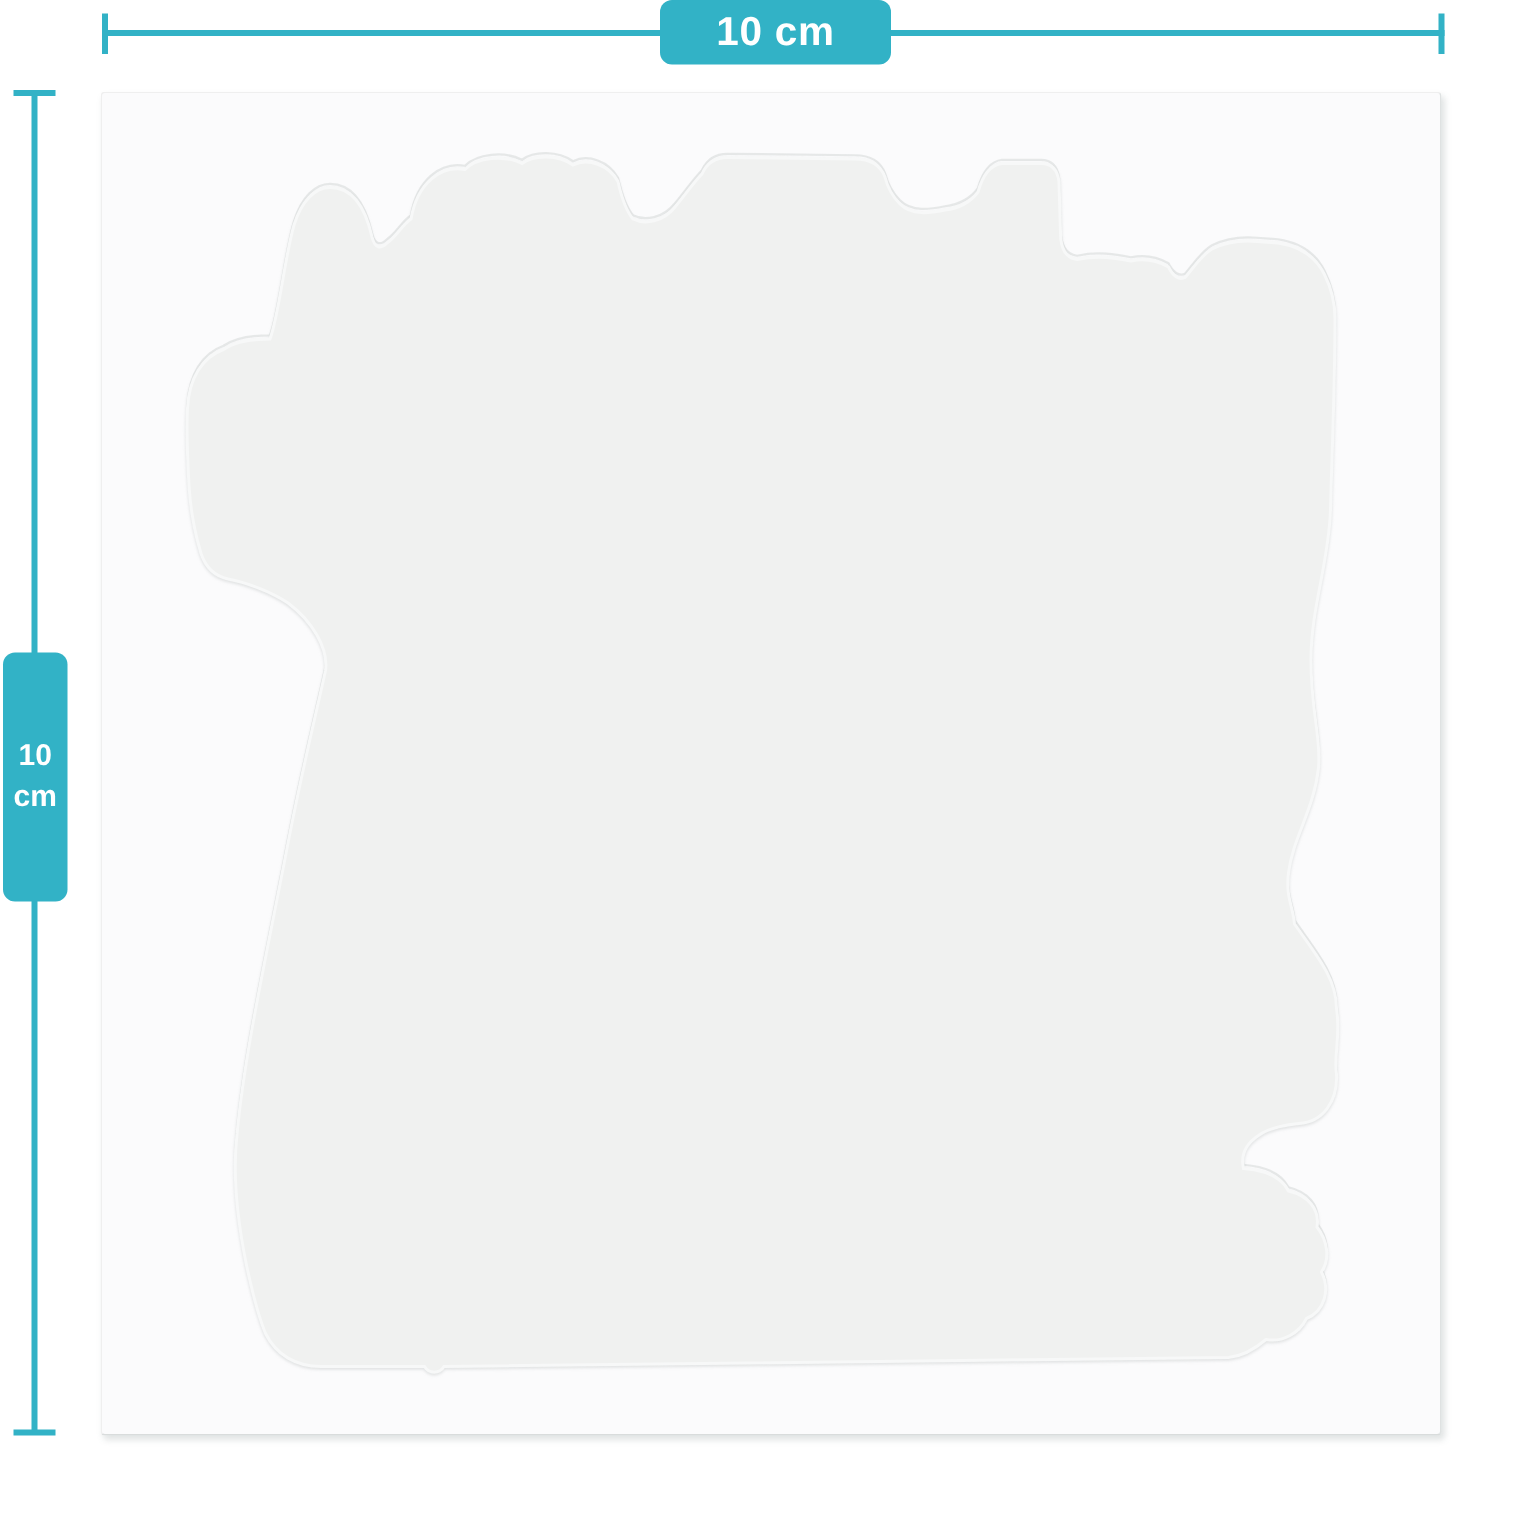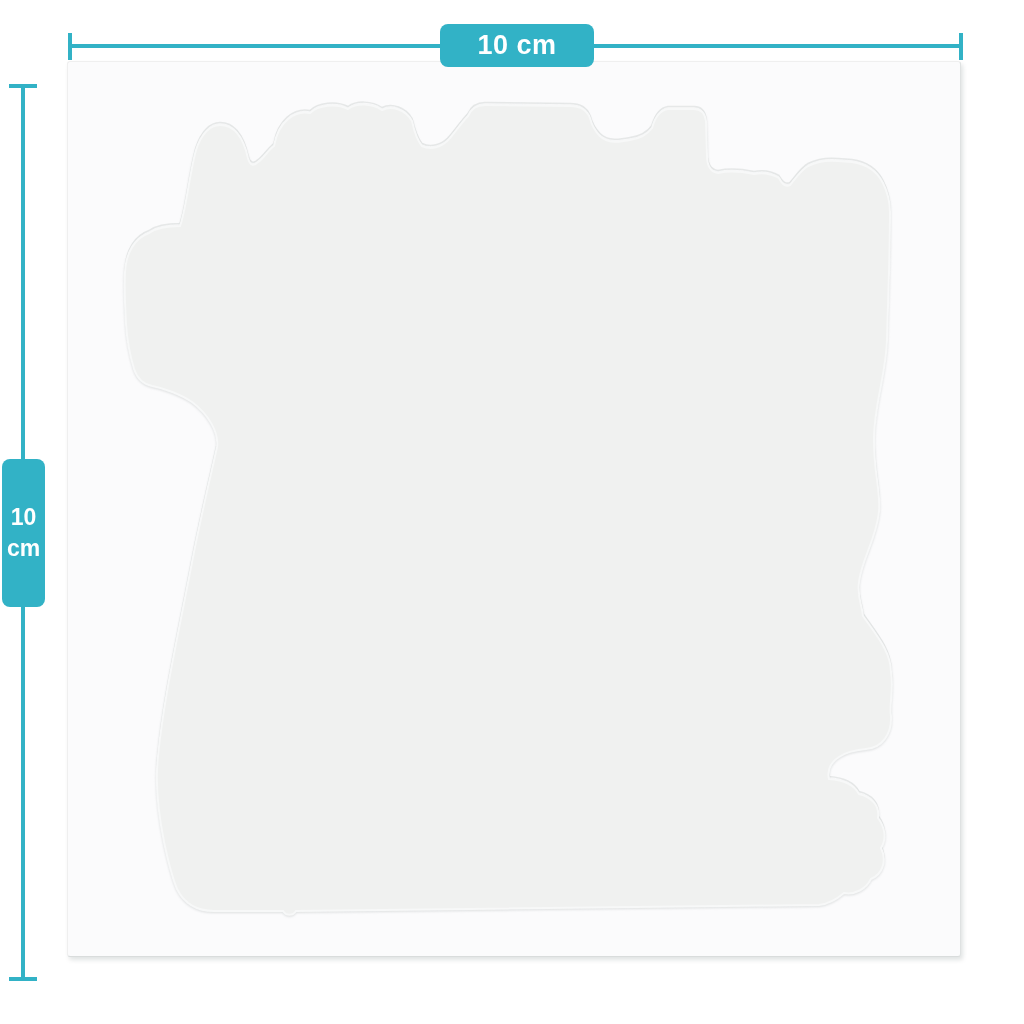--- a/index.html
+++ b/index.html
@@ -28,21 +28,21 @@
 
   
   .sticker-svg {
     position: absolute;
     left: 0; top: 0;
     width: 1024px; height: 1024px;
     pointer-events: none;
   }
 
   
-  .teal { background: #32b2c6; margin-top: 24px; }
+  .teal { background: #32b2c6; }
 
   .h-line {
     position: absolute;
     left: 70px; top: 20px;
     width: 893px; height: 4px;
   }
   .h-cap {
     position: absolute;
     top: 9px; width: 4px; height: 27px;
   }
@@ -66,26 +66,26 @@
   }
   .v-cap {
     position: absolute;
     left: 9px; width: 28px; height: 4px;
   }
   .v-cap.top    { top: 60px; }
   .v-cap.bottom { top: 953px; }
   .v-badge {
     position: absolute;
     left: 2px; top: 435px;
-    width: 43px; height: 148px;
+    width: 43px; height: 166px;
     border-radius: 8px;
     display: flex; flex-direction: column;
     align-items: center; justify-content: center;
     color: #ffffff;
-    font-size: 23px; font-weight: bold;
+    font-size: 20px; font-weight: bold;
     line-height: 1.35;
   }
 </style>
 </head>
 <body>
 
 <div class="stage">
 
   <div class="sheet"></div>
 

